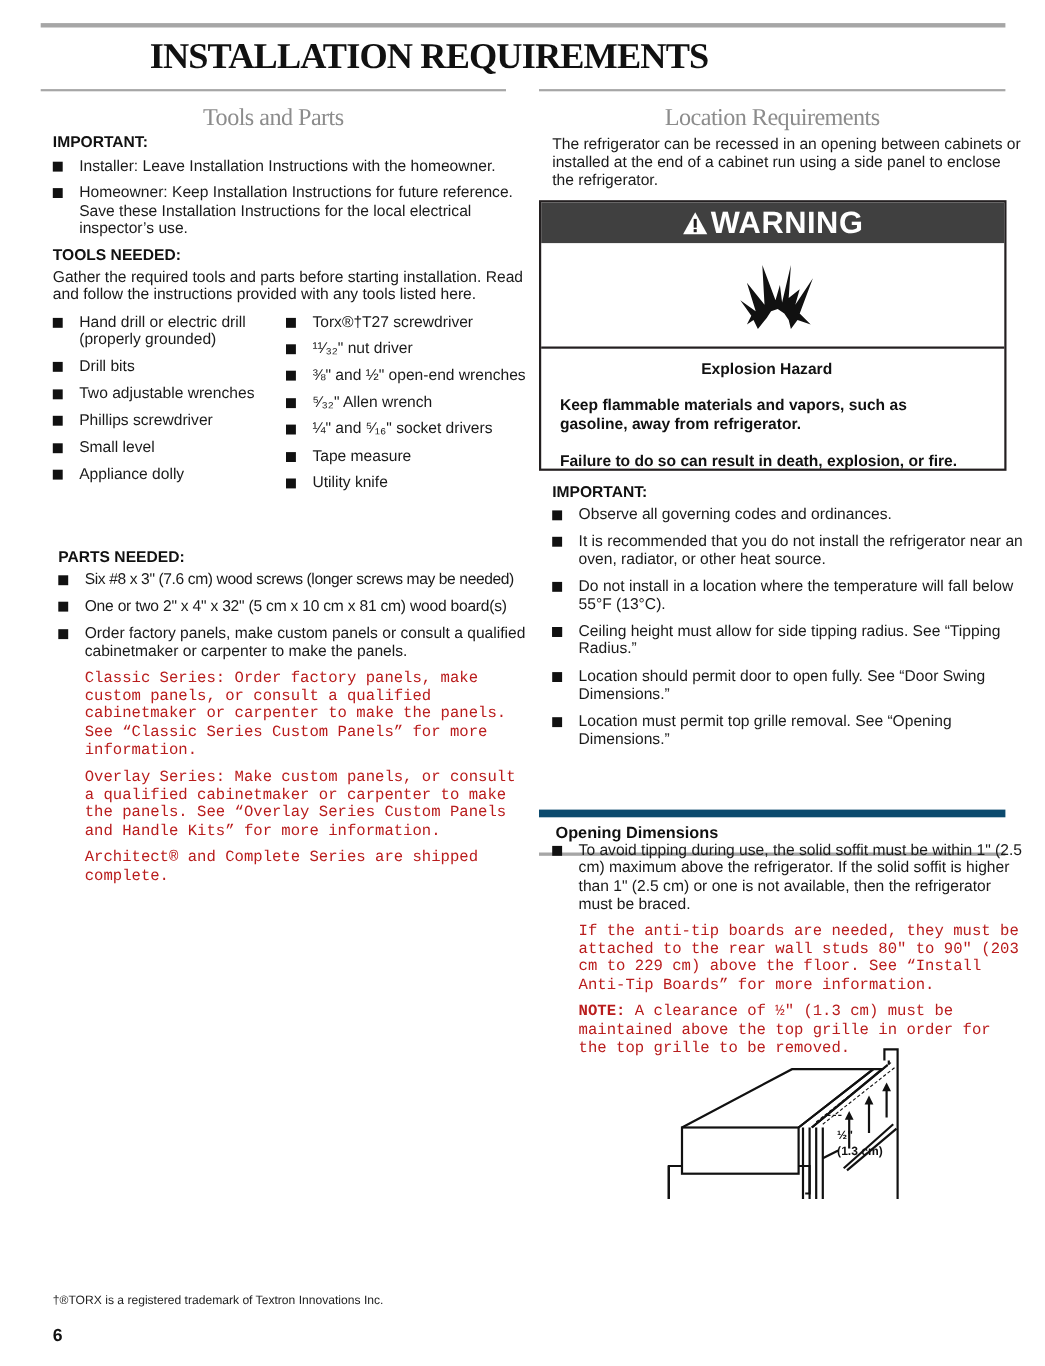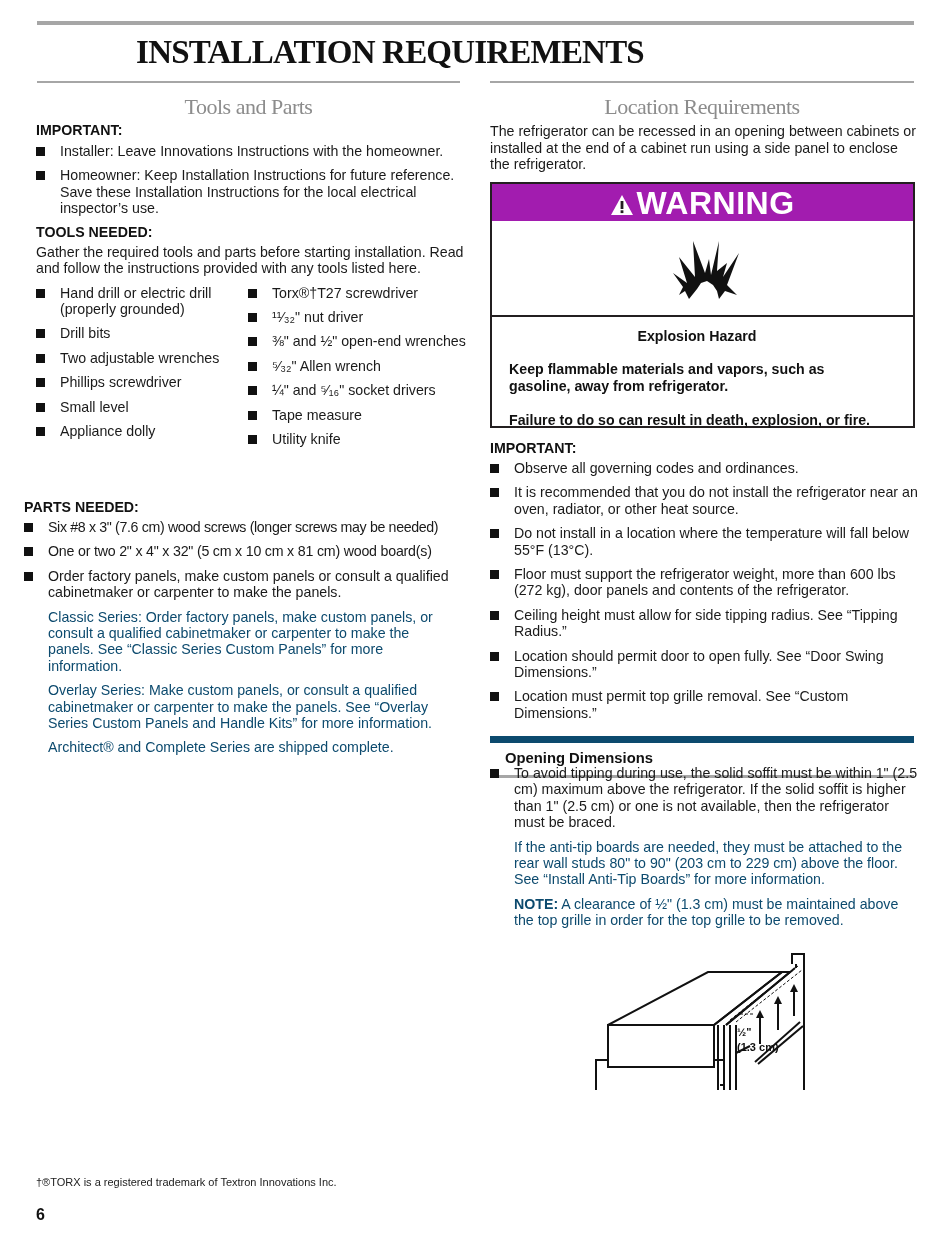--- a/index.html
+++ b/index.html
@@ -1,36 +1,36 @@
 <!DOCTYPE html>
 <html><head>
   <meta charset="utf-8">
   <style>
     html, body { margin: 0; padding: 0; background: #ffffff; }
     body { width: 950px; height: 1242px; position: relative; overflow: hidden;
            font-family: "Liberation Sans", sans-serif; color: #111; }
-    .abs { position: absolute; }
+    .abs { position: absolute; margin-left: 12px; }
     .rule { position: absolute; background: #a6a6a6; }
     .title { position: absolute; left: 0; width: 780px; top: 34px; text-align: center;
              font-family: "Liberation Serif", serif; font-weight: bold; font-size: 33px;
              letter-spacing: -0.8px; color: #111; }
     .sec-title { position: absolute; text-align: center; font-family: "Liberation Serif", serif;
                  font-size: 22px; color: #8c8c8c; letter-spacing: -0.5px; }
     .txt { font-size: 14.2px; line-height: 16.5px; color: #1a1a1a; }
     .bold { font-weight: bold; }
     .lbl { font-size: 14.2px; font-weight: bold; color: #111; }
     ul.sq { list-style: none; margin: 0; padding: 0; }
     ul.sq li { position: relative; padding-left: 24px; font-size: 14.2px; line-height: 16.4px;
                margin-bottom: 8px; color: #1a1a1a; }
     ul.sq li .bullet { position: absolute; left: 0; top: 4px; width: 9px; height: 9px; background: #111; }
-    .sub-p { padding-left: 24px; font-size: 14.2px; line-height: 16.4px; margin-bottom: 8px; color: #0c4a6e; }
+    .sub-p { padding-left: 24px; font-size: 14.2px; line-height: 16.4px; margin-bottom: 8px; color: #b91c1c; font-family: Liberation Mono, monospace; }
     .warn-box { position: absolute; left: 490px; top: 182px; width: 421px; height: 242px;
                 border: 2.5px solid #231f20; box-sizing: content-box; }
-    .warn-head { height: 37px; background: #a21caf; color: #fff; text-align: center;
-                 font-weight: bold; font-size: 32px; line-height: 38px; letter-spacing: 0.5px; }
+    .warn-head { height: 37px; background: #404040; color: #fff; text-align: center;
+                 font-weight: bold; font-size: 28px; line-height: 38px; letter-spacing: 0.5px; }
     .warn-icon-area { height: 94px; border-bottom: 2.5px solid #231f20; position: relative; }
     .warn-body { padding: 10px 28px 0 17px; }
     .warn-sub { text-align: center; font-weight: bold; font-size: 14.2px; margin-bottom: 10px; margin-top: 1px; }
     .warn-p { font-weight: bold; font-size: 14.2px; line-height: 17px; margin-bottom: 7px; color: #111; margin-top: 17px; }
     .od-head { position: absolute; left: 490px; top: 736px; width: 424px; height: 32px;
                border-top: 7px solid #0c4a6e; border-bottom: 3px solid #a6a6a6; }
     .od-head span { position: absolute; left: 15px; top: 7px; font-weight: bold; font-size: 14.8px; }
     .footnote { font-size: 11px; color: #222; }
     .pageno { font-weight: bold; font-size: 16px; }
   </style>
@@ -41,21 +41,21 @@
 <div class="title">INSTALLATION REQUIREMENTS</div>
 
 <div class="rule" style="left:37px; top:81px; width:423px; height:2px;"></div>
 <div class="rule" style="left:490px; top:81px; width:424px; height:2px;"></div>
 
 <div class="sec-title" style="left:37px; width:423px; top:94px;">Tools and Parts</div>
 
 <div class="abs" style="left:36px; top:122px; width:430px;">
   <div class="lbl" style="margin-bottom:5px;">IMPORTANT:</div>
   <ul class="sq">
-    <li><span class="bullet"></span><span>Installer: Leave Innovations Instructions with the homeowner.</span></li>
+    <li><span class="bullet"></span><span>Installer: Leave Installation Instructions with the homeowner.</span></li>
     <li><span class="bullet"></span><span>Homeowner: Keep Installation Instructions for future reference. Save these Installation Instructions for the local electrical inspector’s use.</span></li>
   </ul>
   <div class="lbl" style="margin-top:-1px; margin-bottom:4px;">TOOLS NEEDED:</div>
   <div class="txt" style="margin-bottom:8px;">Gather the required tools and parts before starting installation. Read and follow the instructions provided with any tools listed here.</div>
 
   <div style="display:flex;">
     <ul class="sq" style="width:212px;">
       <li><span class="bullet"></span><span>Hand drill or electric drill (properly grounded)</span></li>
       <li><span class="bullet"></span><span>Drill bits</span></li>
       <li><span class="bullet"></span><span>Two adjustable wrenches</span></li>
@@ -68,21 +68,21 @@
       <li><span class="bullet"></span><span>¹¹⁄₃₂" nut driver</span></li>
       <li><span class="bullet"></span><span>⅜" and ½" open-end wrenches</span></li>
       <li><span class="bullet"></span><span>⁵⁄₃₂" Allen wrench</span></li>
       <li><span class="bullet"></span><span>¼" and ⁵⁄₁₆" socket drivers</span></li>
       <li><span class="bullet"></span><span>Tape measure</span></li>
       <li><span class="bullet"></span><span>Utility knife</span></li>
     </ul>
   </div>
 </div>
 
-<div class="abs" style="left:24px; top:499px; width:430px;">
+<div class="abs" style="left:41px; top:499px; width:430px;">
   <div class="lbl" style="margin-bottom:4px;">PARTS NEEDED:</div>
   <ul class="sq">
     <li style="letter-spacing:-0.35px;"><span class="bullet"></span><span>Six #8 x 3" (7.6 cm) wood screws (longer screws may be needed)</span></li>
     <li style="letter-spacing:-0.2px;"><span class="bullet"></span><span>One or two 2" x 4" x 32" (5 cm x 10 cm x 81 cm) wood board(s)</span></li>
     <li><span class="bullet"></span><span>Order factory panels, make custom panels or consult a qualified cabinetmaker or carpenter to make the panels.</span></li>
   </ul>
   <div class="sub-p">Classic Series: Order factory panels, make custom panels, or consult a qualified cabinetmaker or carpenter to make the panels. See “Classic Series Custom Panels” for more information.</div>
   <div class="sub-p">Overlay Series: Make custom panels, or consult a qualified cabinetmaker or carpenter to make the panels. See “Overlay Series Custom Panels and Handle Kits” for more information.</div>
   <div class="sub-p">Architect® and Complete Series are shipped complete.</div>
 </div>
@@ -111,24 +111,24 @@
     <div class="warn-p">Failure to do so can result in death, explosion, or fire.</div>
   </div>
 </div>
 
 <div class="abs" style="left:490px; top:440px; width:428px;">
   <div class="lbl" style="margin-bottom:4px;">IMPORTANT:</div>
   <ul class="sq">
     <li><span class="bullet"></span><span>Observe all governing codes and ordinances.</span></li>
     <li><span class="bullet"></span><span>It is recommended that you do not install the refrigerator near an oven, radiator, or other heat source.</span></li>
     <li><span class="bullet"></span><span>Do not install in a location where the temperature will fall below 55°F (13°C).</span></li>
-    <li><span class="bullet"></span><span>Floor must support the refrigerator weight, more than 600 lbs (272 kg), door panels and contents of the refrigerator.</span></li>
+    <li><span class="bullet"></span></li>
     <li><span class="bullet"></span><span>Ceiling height must allow for side tipping radius. See “Tipping Radius.”</span></li>
     <li><span class="bullet"></span><span>Location should permit door to open fully. See “Door Swing Dimensions.”</span></li>
-    <li><span class="bullet"></span><span>Location must permit top grille removal. See “Custom Dimensions.”</span></li>
+    <li><span class="bullet"></span><span>Location must permit top grille removal. See “Opening Dimensions.”</span></li>
   </ul>
 </div>
 
 <div class="od-head">
   <span>Opening Dimensions</span>
 </div>
 
 <div class="abs" style="left:490px; top:765px; width:428px;">
   <ul class="sq">
     <li><span class="bullet"></span><span>To avoid tipping during use, the solid soffit must be within 1" (2.5 cm) maximum above the refrigerator. If the solid soffit is higher than 1" (2.5 cm) or one is not available, then the refrigerator must be braced.</span></li>

